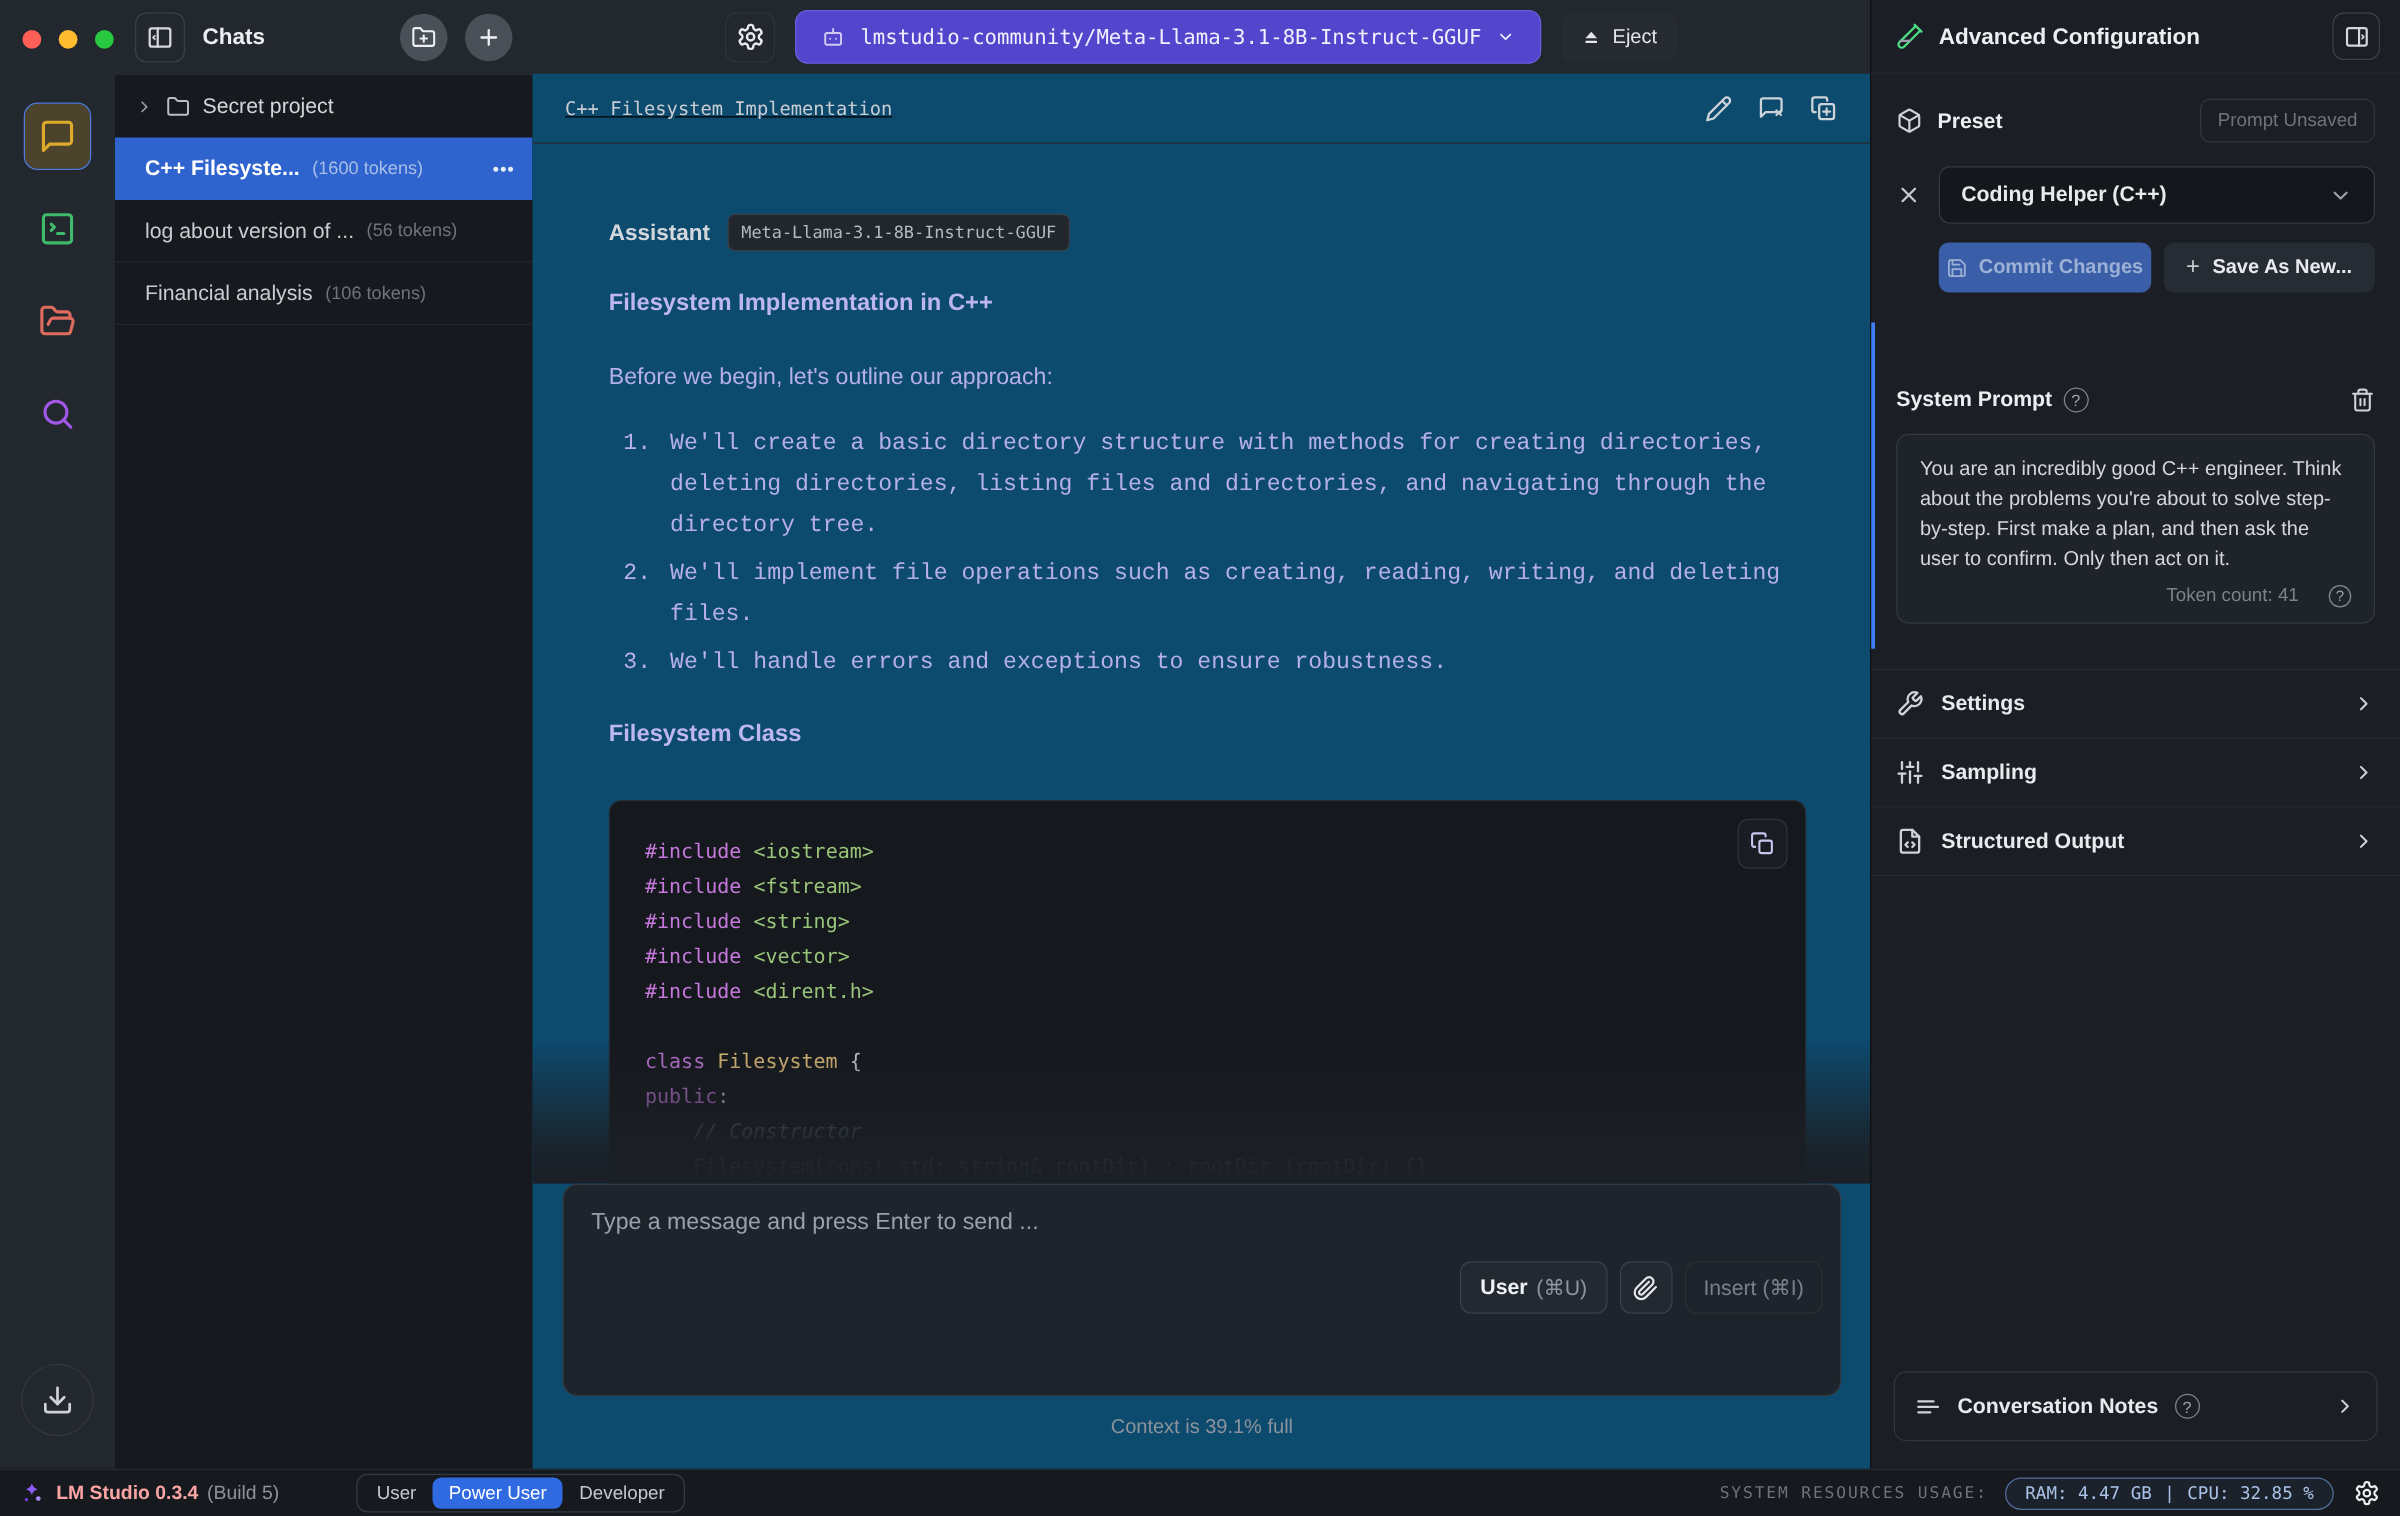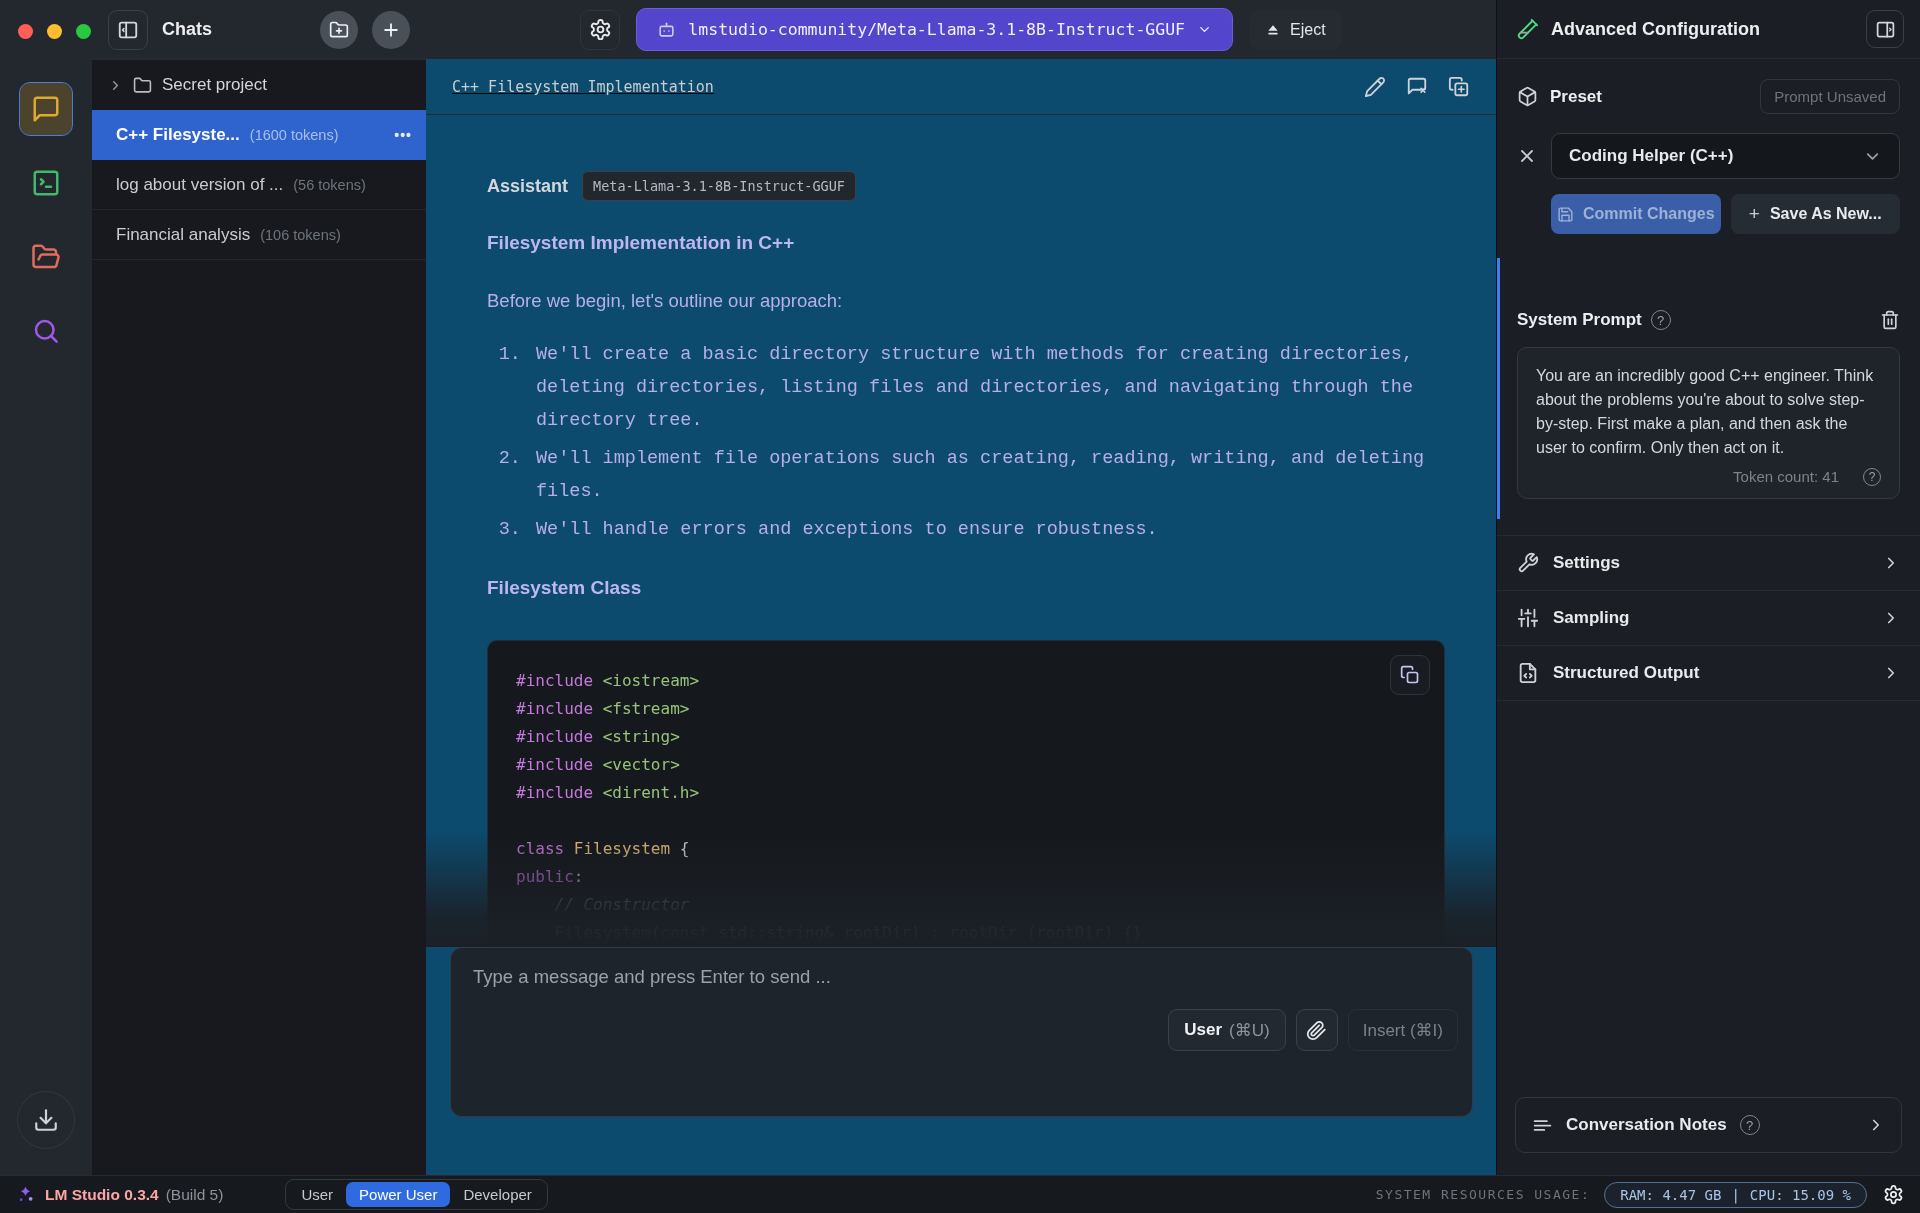--- a/index.html
+++ b/index.html
@@ -370,20 +370,21 @@
             <div class="attach-btn">
               <span style="display:flex;">
                   <svg viewBox="0 0 24 24" fill="none" stroke="currentColor" stroke-width="2" stroke-linecap="round" stroke-linejoin="round">
                     <path d="m21.44 11.05-9.19 9.19a6 6 0 0 1-8.49-8.49l8.57-8.57A4 4 0 1 1 18 8.84l-8.59 8.57a2 2 0 0 1-2.83-2.83l8.49-8.48"></path>
                   </svg>
                 </span>
             </div>
             <div class="insert-btn">Insert (⌘I)</div>
           </div>
         </div>
+        <div class="context-line">Context is 39.1% full</div>
       </div>
     </div>
 
     <div class="panel">
       <div class="panel-header">
         <span class="flask">
             <svg viewBox="0 0 24 24" fill="none" stroke="currentColor" stroke-width="2" stroke-linecap="round" stroke-linejoin="round">
               <path d="M21 7 6.82 21.18a2.83 2.83 0 0 1-3.99-.01 2.83 2.83 0 0 1 0-4L17 3"></path>
               <path d="m16 2 6 6"></path>
               <path d="M12 16H4" stroke="#9aa1ab"></path>
@@ -557,21 +558,21 @@
     <div class="modes" id="mode-pills">
         <span class="mode">User</span>
         <span class="mode active">Power User</span>
         <span class="mode">Developer</span>
       </div>
     <div class="sb-spacer"></div>
     <span class="res-label mono">SYSTEM RESOURCES USAGE:</span>
     <div class="res-pill mono">
       <span>RAM: 4.47 GB</span>
       <span>|</span>
-      <span>CPU: 15.09 %</span>
+      <span>CPU: 32.85 %</span>
     </div>
     <span class="sb-gear">
         <svg viewBox="0 0 24 24" fill="none" stroke="currentColor" stroke-width="2" stroke-linecap="round" stroke-linejoin="round">
           <path d="M12.22 2h-.44a2 2 0 0 0-2 2v.18a2 2 0 0 1-1 1.73l-.43.25a2 2 0 0 1-2 0l-.15-.08a2 2 0 0 0-2.73.73l-.22.38a2 2 0 0 0 .73 2.73l.15.1a2 2 0 0 1 1 1.72v.51a2 2 0 0 1-1 1.74l-.15.09a2 2 0 0 0-.73 2.73l.22.38a2 2 0 0 0 2.73.73l.15-.08a2 2 0 0 1 2 0l.43.25a2 2 0 0 1 1 1.73V20a2 2 0 0 0 2 2h.44a2 2 0 0 0 2-2v-.18a2 2 0 0 1 1-1.73l.43-.25a2 2 0 0 1 2 0l.15.08a2 2 0 0 0 2.73-.73l.22-.39a2 2 0 0 0-.73-2.73l-.15-.08a2 2 0 0 1-1-1.74v-.5a2 2 0 0 1 1-1.74l.15-.09a2 2 0 0 0 .73-2.73l-.22-.38a2 2 0 0 0-2.73-.73l-.15.08a2 2 0 0 1-2 0l-.43-.25a2 2 0 0 1-1-1.73V4a2 2 0 0 0-2-2z"></path>
           <circle cx="12" cy="12" r="3"></circle>
         </svg>
       </span>
   </div>
 </div>
 

